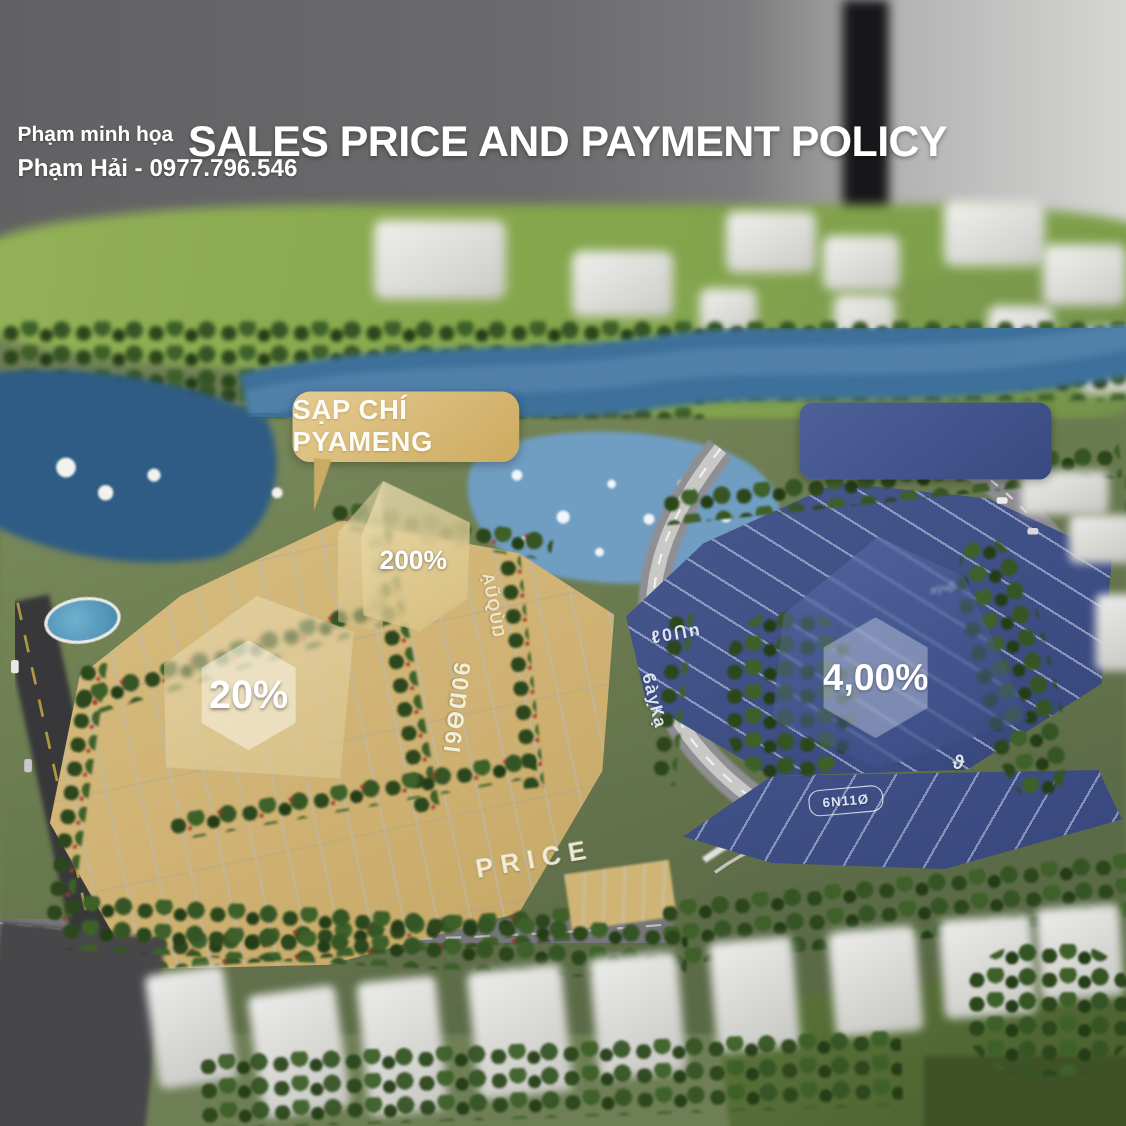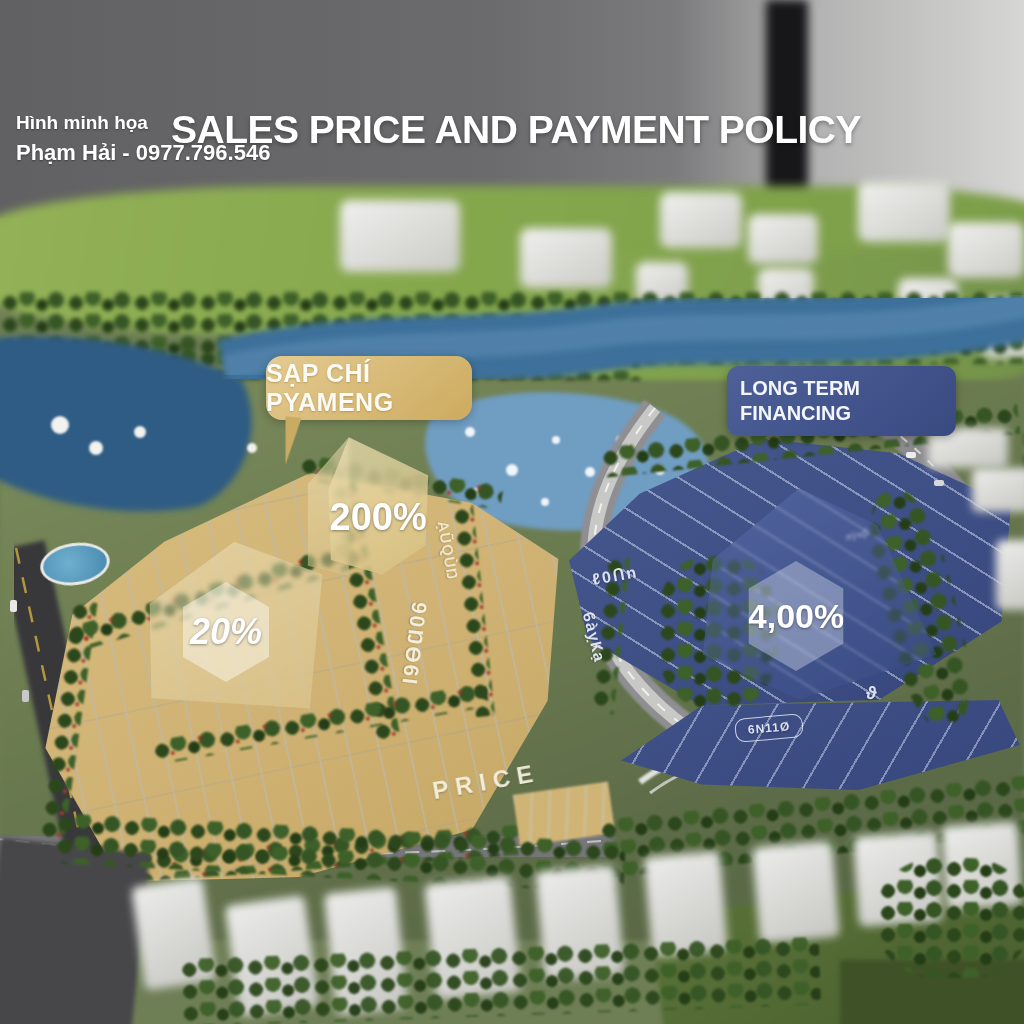--- a/index.html
+++ b/index.html
@@ -200,29 +200,29 @@
               display:flex;align-items:center;justify-content:center;font-size:12px;letter-spacing:1px;transform:rotate(-5deg);">6N11Ø</div>
   <div class="abs plot-txt-b" style="left:845px;top:527px;font-size:10px;transform:rotate(-12deg);opacity:.8;">ϧỳᴚꞵ</div>
   <div class="abs plot-txt-b" style="left:866px;top:683px;font-size:18px;transform:rotate(8deg);">ϑ</div>
 
   <div class="abs" style="left:304px;top:430px;width:128px;height:146px;">
     <div class="abs" style="inset:0;clip-path:polygon(35% 5%,3% 37%,3% 93%,35% 100%);
                 background:linear-gradient(165deg,rgba(240,226,182,.55),rgba(214,194,140,.5));backdrop-filter:blur(2px);"></div>
     <div class="abs" style="inset:0;clip-path:polygon(35% 5%,97% 31%,95% 79%,61% 99%,21% 89%,19% 41%);
                 background:linear-gradient(150deg,rgba(243,231,190,.72),rgba(216,192,128,.8));
                 backdrop-filter:blur(2px);box-shadow:inset 0 0 0 2px rgba(255,255,255,.35);"></div>
-    <div class="abs wtxt" style="left:20%;top:45%;width:72%;text-align:center;font-size:38px;">200%</div>
+    <div class="abs wtxt" style="left:20%;top:45%;width:72%;text-align:center;font-size:24px;">200%</div>
   </div>
 
   <div class="abs" style="left:146px;top:540px;width:180px;height:172px;
               clip-path:polygon(2% 37%,49% 1%,98% 20%,91% 98%,3% 92%);
               background:linear-gradient(155deg,rgba(243,231,198,.48),rgba(223,203,150,.55));
               backdrop-filter:blur(2px);"></div>
   <div class="abs hex" style="left:176px;top:582px;width:100px;height:100px;background:rgba(253,250,243,.48);">
-    <span class="wtxt" style="font-size:36px;font-style:italic;">20%</span>
+    <span class="wtxt" style="font-size:36px;">20%</span>
   </div>
 
   <div class="abs" style="left:698px;top:486px;width:246px;height:216px;
               clip-path:polygon(6% 34%,41% 1%,73% 18%,97% 78%,41% 99%,2% 78%);
               background:linear-gradient(150deg,rgba(98,120,180,.45),rgba(56,74,132,.52));
               backdrop-filter:blur(1.5px);box-shadow:inset 0 0 0 1px rgba(255,255,255,.25);"></div>
   <div class="abs hex" style="left:741px;top:561px;width:110px;height:110px;background:rgba(244,247,252,.34);">
     <span class="wtxt" style="font-size:34px;text-align:center;">4,00%</span>
   </div>
 
@@ -230,21 +230,20 @@
               background:linear-gradient(140deg,#e4cb92,#cdab5f);box-shadow:0 2px 8px rgba(0,0,0,.25);
               display:flex;align-items:center;justify-content:center;">
     <span style="color:#fcfbf5;font-weight:bold;font-size:25px;letter-spacing:.5px;text-shadow:0 1px 2px rgba(120,90,20,.35);">SẠP CHÍ PYAMENG</span>
   </div>
   <div class="abs" style="left:283px;top:417px;width:0;height:0;border-left:5px solid transparent;border-right:11px solid transparent;
               border-top:48px solid #c9ab63;transform:rotate(6deg);filter:blur(.3px);"></div>
 
   <div class="abs" style="left:727px;top:366px;width:229px;height:70px;border-radius:12px;
               background:linear-gradient(140deg,#4d6098,#394a81);box-shadow:0 2px 8px rgba(0,0,0,.3);
               display:flex;flex-direction:column;justify-content:center;padding-left:13px;box-sizing:border-box;">
-    <span style="color:#f4f6fb;font-weight:bold;font-size:20px;line-height:25px;">LONG TERM FINANCING</span>
   </div>
 
   <div class="abs" style="left:110px;top:108px;width:812px;text-align:center;color:#ffffff;font-weight:bold;
               font-size:39px;letter-spacing:-.5px;text-shadow:0 2px 4px rgba(0,0,0,.35);">SALES PRICE AND PAYMENT POLICY</div>
-  <div class="abs" style="left:16px;top:112px;color:#ffffff;font-weight:bold;font-size:19px;text-shadow:0 1px 2px rgba(0,0,0,.4);">Hình minh họa</div>
+  <div class="abs" style="left:16px;top:112px;color:#ffffff;font-weight:bold;font-size:19px;text-shadow:0 1px 2px rgba(0,0,0,.4);">Phạm minh họa</div>
   <div class="abs" style="left:16px;top:140px;color:#ffffff;font-weight:bold;font-size:22px;text-shadow:0 1px 2px rgba(0,0,0,.4);">Phạm Hải - 0977.796.546</div>
 
 </div>
 
 </body></html>

